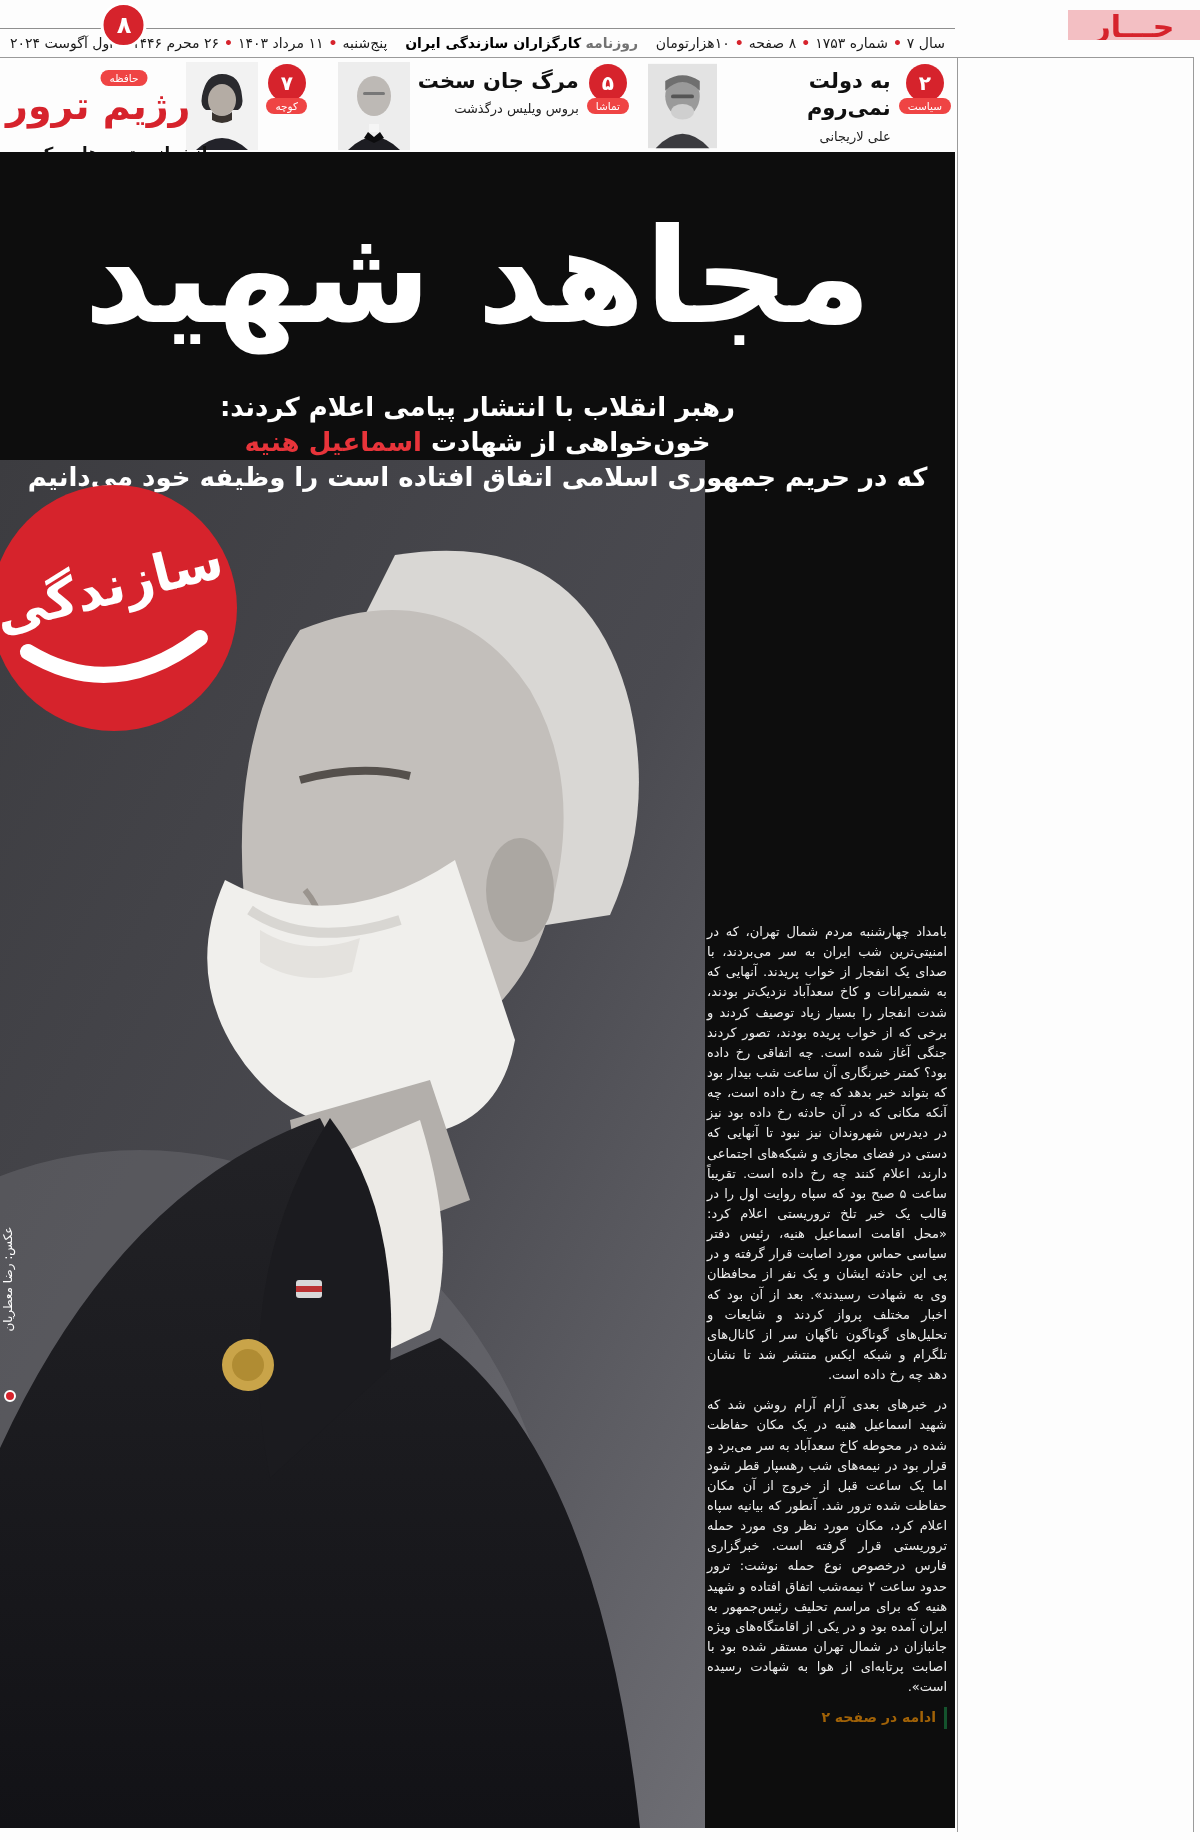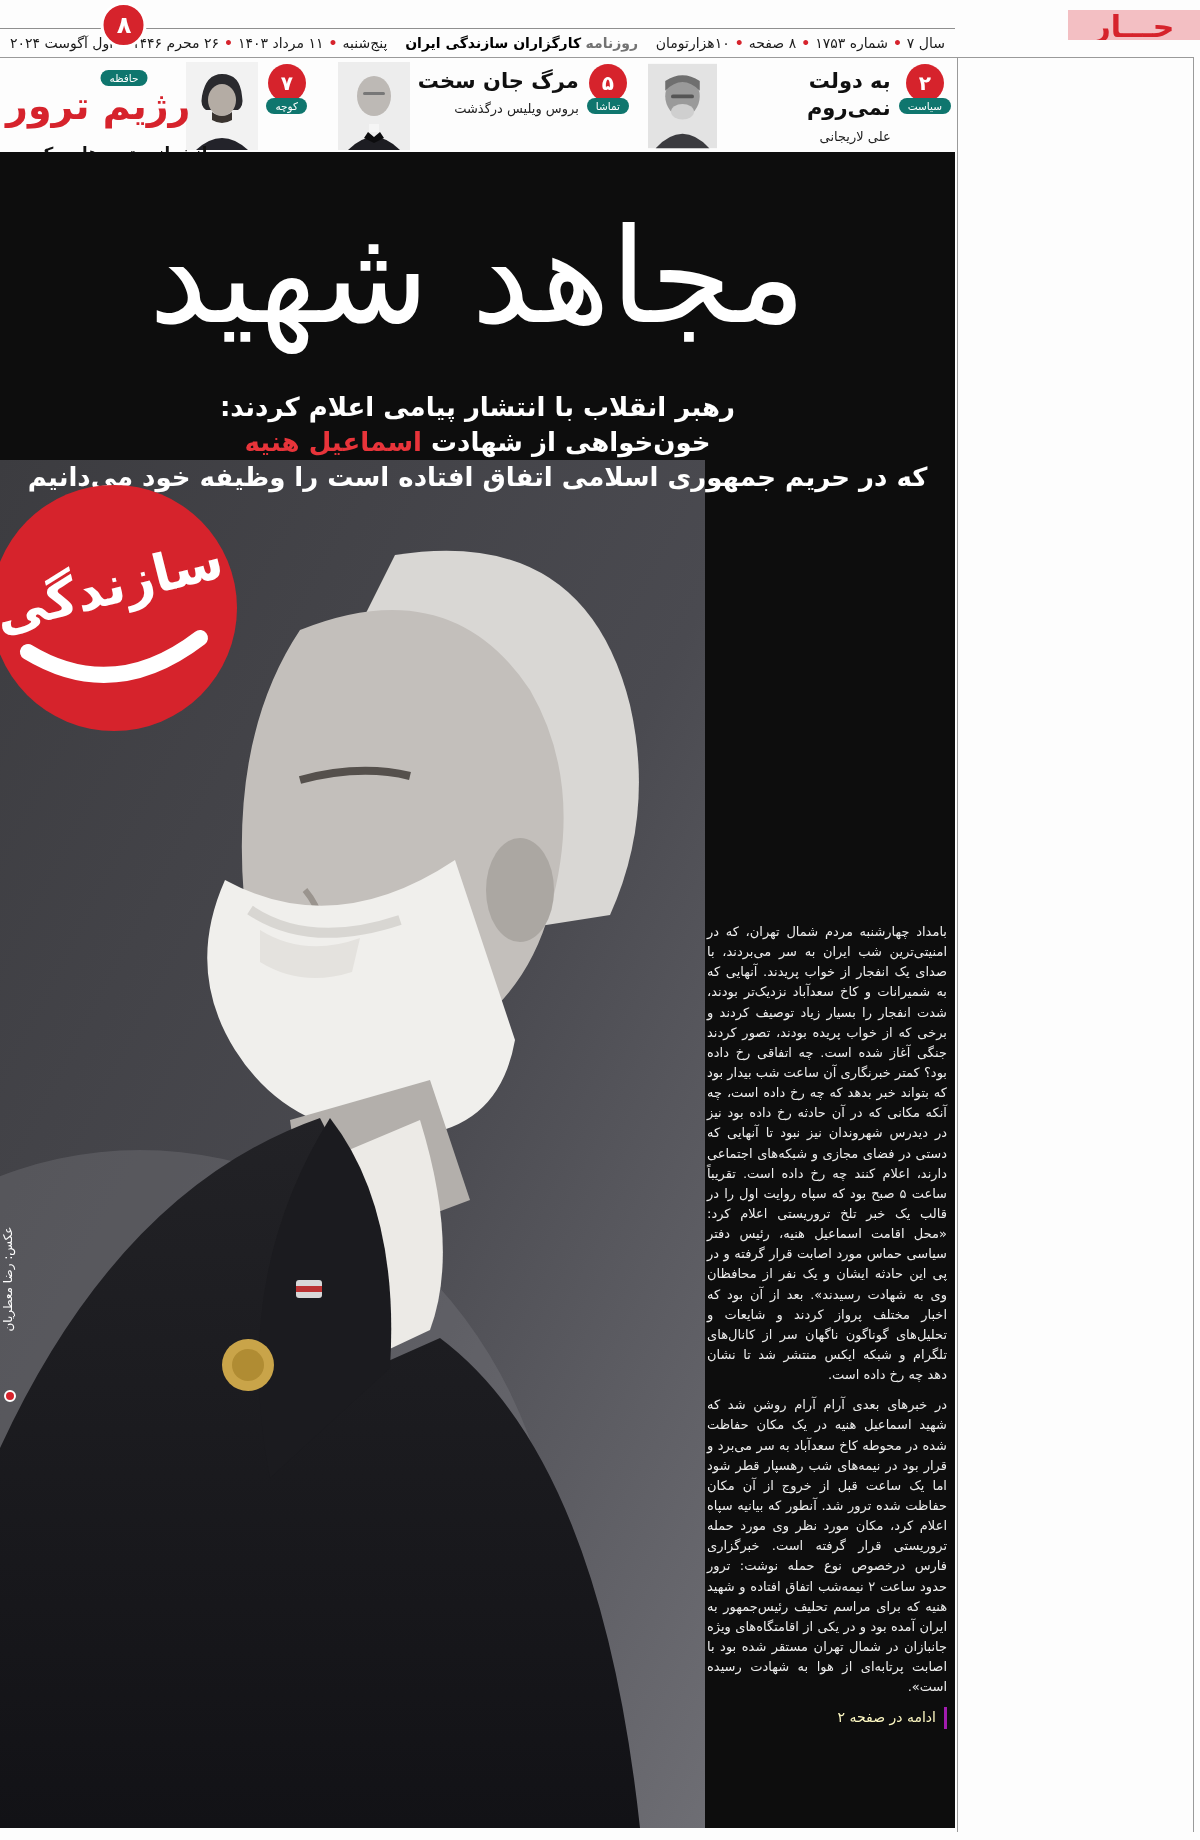--- a/index.html
+++ b/index.html
@@ -35,21 +35,21 @@
     padding:0 4px;
   }
   .teaser{ display:flex; direction:rtl; align-items:flex-start; gap:8px; width:32%; }
   .badge-col{ display:flex; flex-direction:column; align-items:center; margin-top:4px; }
   .num-circle{
     width:38px; height:38px; border-radius:50%; background:#d6232c; color:#fff;
     display:flex; align-items:center; justify-content:center;
     font-size:20px; font-weight:bold;
   }
   .section-pill{
-    margin-top:-4px; background:#0f766e; color:#fff; font-size:10.5px;
+    margin-top:-4px; background:#ef4444; color:#fff; font-size:10.5px;
     padding:2px 9px; border-radius:9px; white-space:nowrap;
   }
   .teaser-text{ padding-top:8px; }
   .teaser-title{ font-size:21px; font-weight:bold; color:#101010; line-height:1.3; }
   .teaser-sub{ font-size:13px; color:#222; margin-top:6px; }
   .teaser-photo{ width:72px; height:88px; margin-top:2px; }
   
   .vline{ position:absolute; width:1px; background:#9a9a9a; }
   .hline{ position:absolute; height:1px; background:#9a9a9a; }
   .sidebar{ position:absolute; top:0; right:auto; left:6px; width:236px; height:1836px; }
@@ -81,31 +81,31 @@
     border-right:8px solid #d6232c; display:inline-block; }
   .author-role{ font-size:11px; color:#8a8a8a; margin-top:5px; }
   .sb-article{ position:absolute; top:534px; bottom:6px; left:8px; right:8px; overflow:hidden;
     font-size:12.6px; line-height:1.63; text-align:justify; color:#1c1c1c; direction:rtl; }
   .sb-article p{ text-indent:14px; }
   
   .main-block{ position:absolute; top:152px; right:245px; left:0; bottom:12px;
     background:#0d0d0d; overflow:hidden; }
   .headline{ position:absolute; top:4px; left:0; right:0; height:240px;
     display:flex; align-items:center; justify-content:center;
-    color:#fff; font-size:132px; font-weight:normal; white-space:nowrap; z-index:4;}
+    color:#fff; font-size:132px; font-weight:bold; white-space:nowrap; z-index:4;}
   .subheads{ position:absolute; top:238px; left:0; right:0; text-align:center; z-index:4; }
   .subheads div{ font-size:26px; font-weight:bold; color:#fff; line-height:1.35; }
   .subheads .red{ color:#e8343a; }
   .logo-circle{ position:absolute; top:330px; right:auto; left:-12px; width:252px; height:252px; z-index:6; }
   .haniyeh{ position:absolute; top:308px; left:0; width:705px; height:1368px; z-index:1; }
   .main-article{ position:absolute; top:770px; right:8px; width:240px; z-index:5;
     color:#ededed; font-size:13px; line-height:1.55; text-align:justify; direction:rtl; }
   .main-article p{ margin-bottom:10px; }
-  .continue-note{ margin-top:4px; font-weight:normal; color:#fef9c3; font-size:14px;
-    border-right:3px solid #a21caf; padding-right:8px; }
+  .continue-note{ margin-top:4px; font-weight:bold; color:#a16207; font-size:14px;
+    border-right:3px solid #14532d; padding-right:8px; }
   .photo-credit{ position:absolute; left:-2px; top:1040px; width:20px; height:190px; z-index:7; }
   .photo-credit span{ position:absolute; top:80px; left:-70px; width:160px; text-align:center;
     transform:rotate(-90deg); color:#fff; font-size:12px; white-space:nowrap; }
   .credit-badge{ position:absolute; left:4px; top:1238px; width:12px; height:12px; z-index:7;
     border-radius:50%; background:#d6232c; border:2px solid #fff; }
   svg{ display:block; }
 </style>
 </head>
 <body>
 

